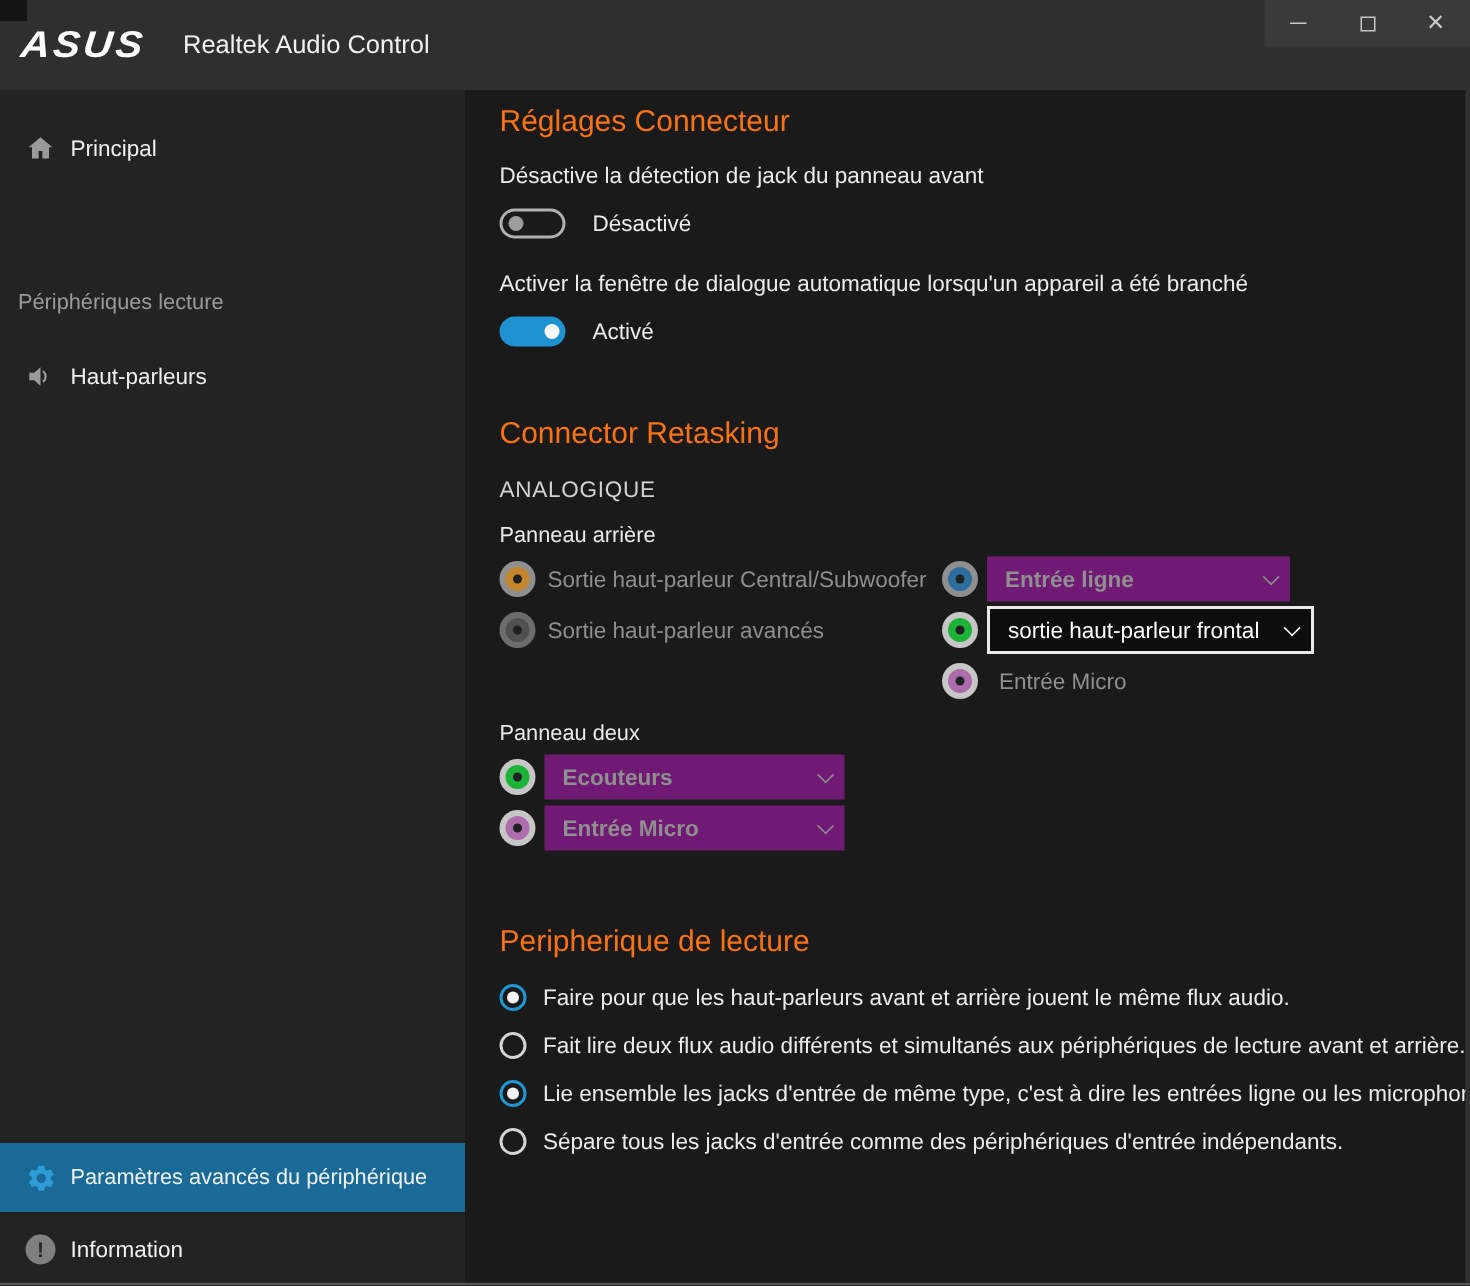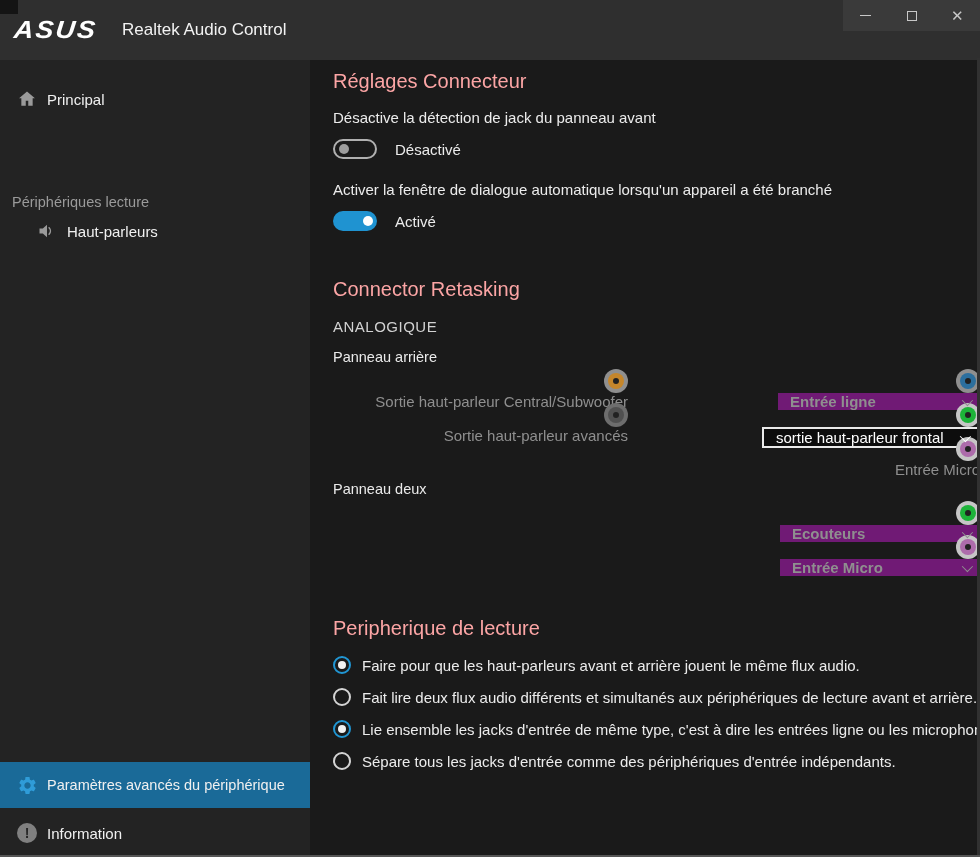--- a/index.html
+++ b/index.html
@@ -23,31 +23,31 @@
   .glyph-max { display:block; width:10px; height:10px; border:1px solid #c8c8c8; }
   .glyph-close { font-size:15px; line-height:1; color:#c8c8c8; }
 
   
   .sidebar { position:absolute; left:0; top:60px; width:310px; height:797px; background:#232323; }
   .side-item { position:absolute; left:0; width:310px; height:46px; display:flex; align-items:center; cursor:pointer; }
   .side-item .s-icon { width:22px; height:22px; margin-left:16px; display:flex; align-items:center; justify-content:center; }
   .side-item .s-label { margin-left:9px; color:#f0f0f0; font-size:15px; white-space:nowrap; }
   .item-principal { top:16px; }
   .section-label { position:absolute; left:12px; top:134px; color:#9a9a9a; font-size:14.5px; }
-  .item-speakers { top:148px;padding-left:20px; }
+  .item-speakers { top:168px; }
   .item-advanced { top:702px; background:#1a6a98; }
   .item-advanced .s-label { font-size:14.5px; }
   .item-info { top:750px; }
   .info-circle { width:20px; height:20px; border-radius:50%; background:#808080; color:#262626;
                  font-weight:700; font-size:14px; display:flex; align-items:center; justify-content:center; }
 
   
   .content { position:absolute; left:310px; top:60px; width:670px; height:797px; background:#1a1a1a;
              padding:6px 0 0 23px; overflow:hidden; }
-  h1 { color:#fca5a5; font-size:20px; font-weight:400; line-height:30px; white-space:nowrap; }
+  h1 { color:#f97316; font-size:20px; font-weight:400; line-height:30px; white-space:nowrap; }
   .lbl { color:#ececec; font-size:15px; line-height:20px; white-space:nowrap; }
 
   .toggle-row { display:flex; align-items:center; height:22px; }
   .toggle { width:44px; height:20px; border-radius:10px; position:relative; flex:0 0 auto; }
   .toggle.off { border:2px solid #b0b0b0; background:transparent; }
   .toggle.off .knob { position:absolute; left:4px; top:3px; width:10px; height:10px; border-radius:50%; background:#9d9d9d; }
   .toggle.on { background:#1f93d1; }
   .toggle.on .knob { position:absolute; right:4px; top:5px; width:10px; height:10px; border-radius:50%; background:#fff; }
   .toggle-state { margin-left:18px; color:#ececec; font-size:15px; }
 
@@ -57,21 +57,21 @@
   
   .jack { width:24px; height:24px; border-radius:50%; display:flex; align-items:center; justify-content:center;
           flex:0 0 auto; }
   .ring-gray  { background:#8f8f8f; }
   .ring-light { background:#c6c6c6; }
   .ring-dim   { background:#6d6d6d; }
   .jack-disc { width:16px; height:16px; border-radius:50%; display:flex; align-items:center; justify-content:center; }
   .jack-hole { width:6px; height:6px; border-radius:50%; background:#212121; }
 
   .rear-grid { display:grid; grid-template-columns:295px 1fr; }
-  .jack-row { display:flex; align-items:flex-end; height:34px;flex-direction:column; }
+  .jack-row { display:flex; align-items:center; height:34px; }
   .jack-row .gray-lbl { margin-left:8px; color:#8f8f8f; font-size:15px; white-space:nowrap; }
 
   .dd { height:30px; display:flex; align-items:center; justify-content:space-between;
         padding:0 10px 0 12px; margin-left:6px; cursor:default; }
   .dd-disabled { width:202px; background:#701a75; color:#8f8f8f; font-size:15px;font-weight:bold; }
   .dd-active { width:218px; height:32px; background:#0d0d0d; border:2px solid #eaeaea;
                color:#fff; font-size:15px; }
   .dd .chev { width:8px; height:8px; border-right:1.6px solid currentColor; border-bottom:1.6px solid currentColor;
               transform:rotate(45deg) translateY(-2px); margin-left:8px; flex:0 0 auto; }
   .dd-text { white-space:nowrap; overflow:hidden; }

